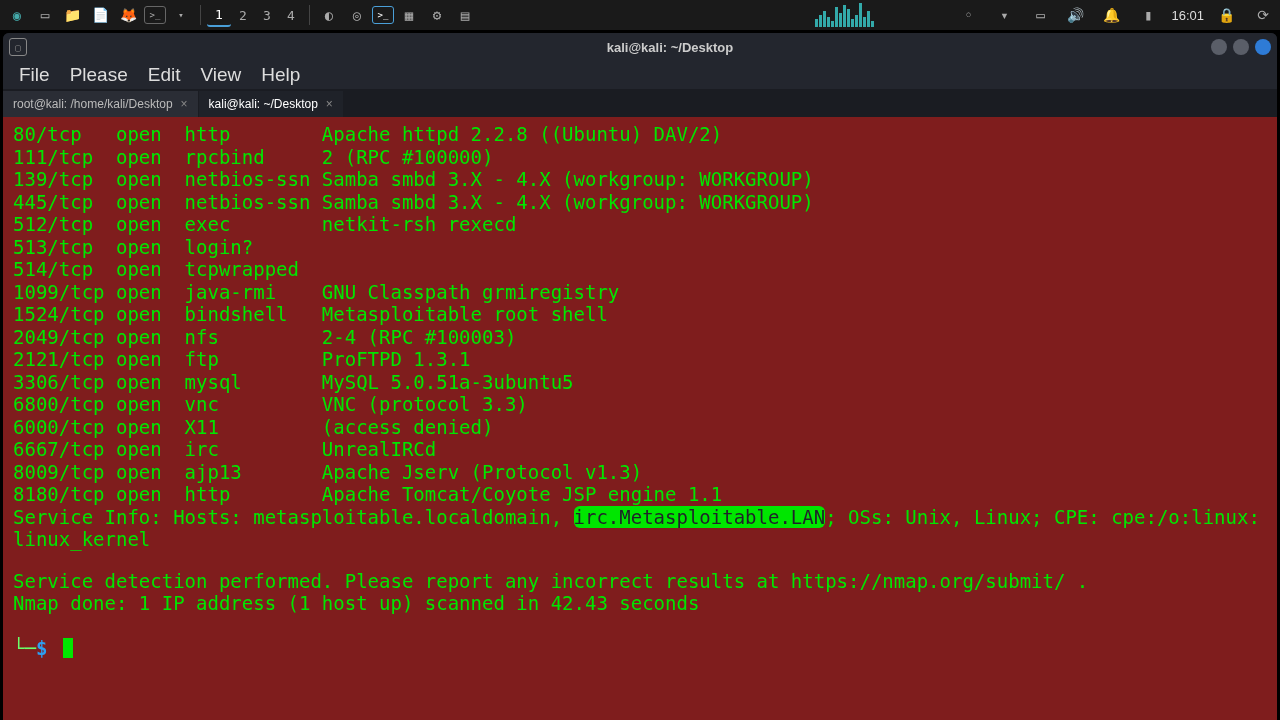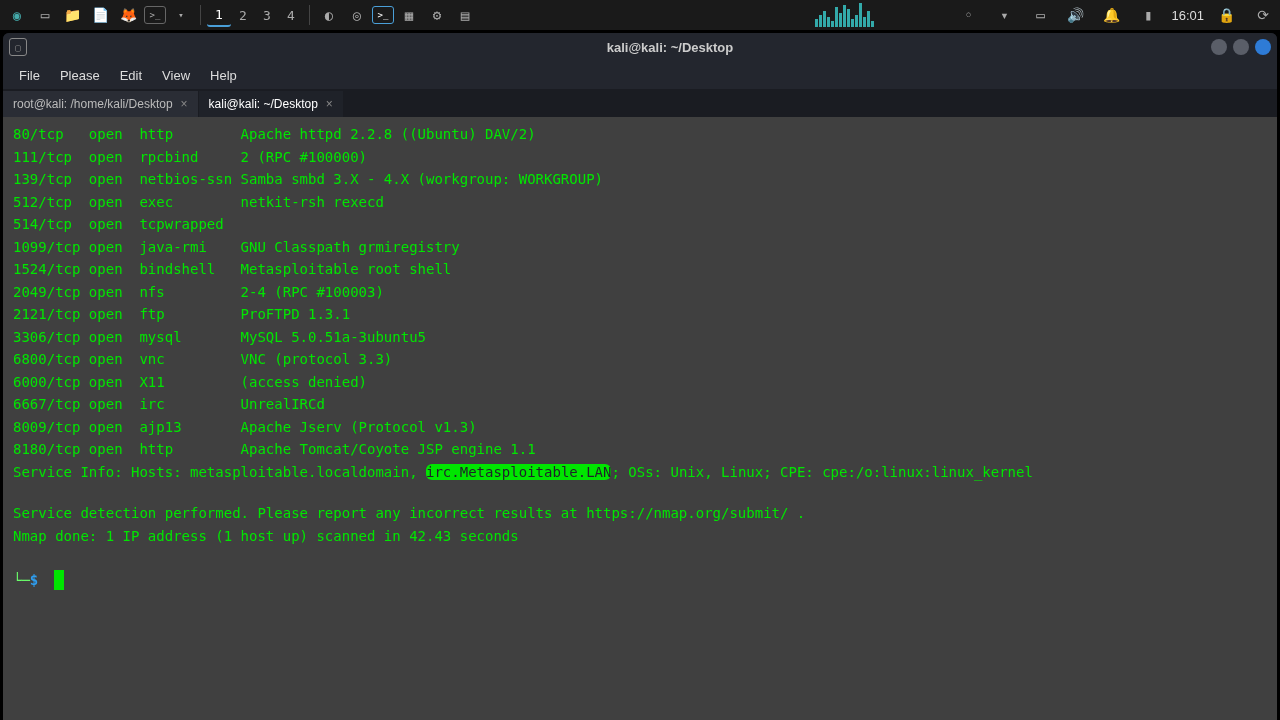--- a/index.html
+++ b/index.html
@@ -90,21 +90,21 @@
 .menubar {
   height: 28px;
   background: #23262e;
   display: flex; align-items: center;
   padding: 0 8px;
   gap: 4px;
 }
 .menu-item {
   color: #ddd;
   font-family: sans-serif;
-  font-size: 13px;
+  font-size: 19px;
   padding: 4px 8px;
 }
 
 
 .tabbar {
   height: 28px;
   background: #1a1c22;
   display: flex; align-items: flex-end;
 }
 .tab {
@@ -117,24 +117,24 @@
   display: flex; align-items: center;
   gap: 8px;
   border-right: 1px solid #1a1c22;
 }
 .tab.active { background: #1f2229; color: #fff; }
 .tab-close { color: #888; font-size: 12px; }
 
 
 .terminal {
   flex: 1;
-  background: #404040;
+  background: #7f1d1d;
   padding: 6px 10px;
   font-family: "DejaVu Sans Mono", monospace;
-  font-size: 14px;
+  font-size: 19px;
   line-height: 22.5px;
   color: #e8e8e8;
   overflow: hidden;
 }
 .nmap-line { white-space: pre; color: #00e600; }
 .service-info { color: #00e600; }
 .highlight { background: #00e600; color: #1f2229; border-radius: 6px; }
 .svc-footer { white-space: pre; color: #00e600; margin-top: 19px; }
 .prompt-block { margin-top: 22px; }
 .prompt-line1 { color: #aaa; }
@@ -238,21 +238,23 @@
       <div class="tab active">
         <span>kali@kali: ~/Desktop</span>
         <span class="tab-close">×</span>
       </div>
     </div>
 
   <div class="terminal" id="term">
       <div class="nmap-line">80/tcp   open  http        Apache httpd 2.2.8 ((Ubuntu) DAV/2)</div>
       <div class="nmap-line">111/tcp  open  rpcbind     2 (RPC #100000)</div>
       <div class="nmap-line">139/tcp  open  netbios-ssn Samba smbd 3.X - 4.X (workgroup: WORKGROUP)</div>
+      <div class="nmap-line">445/tcp  open  netbios-ssn Samba smbd 3.X - 4.X (workgroup: WORKGROUP)</div>
       <div class="nmap-line">512/tcp  open  exec        netkit-rsh rexecd</div>
+      <div class="nmap-line">513/tcp  open  login?</div>
       <div class="nmap-line">514/tcp  open  tcpwrapped</div>
       <div class="nmap-line">1099/tcp open  java-rmi    GNU Classpath grmiregistry</div>
       <div class="nmap-line">1524/tcp open  bindshell   Metasploitable root shell</div>
       <div class="nmap-line">2049/tcp open  nfs         2-4 (RPC #100003)</div>
       <div class="nmap-line">2121/tcp open  ftp         ProFTPD 1.3.1</div>
       <div class="nmap-line">3306/tcp open  mysql       MySQL 5.0.51a-3ubuntu5</div>
       <div class="nmap-line">6800/tcp open  vnc         VNC (protocol 3.3)</div>
       <div class="nmap-line">6000/tcp open  X11         (access denied)</div>
       <div class="nmap-line">6667/tcp open  irc         UnrealIRCd</div>
       <div class="nmap-line">8009/tcp open  ajp13       Apache Jserv (Protocol v1.3)</div>

